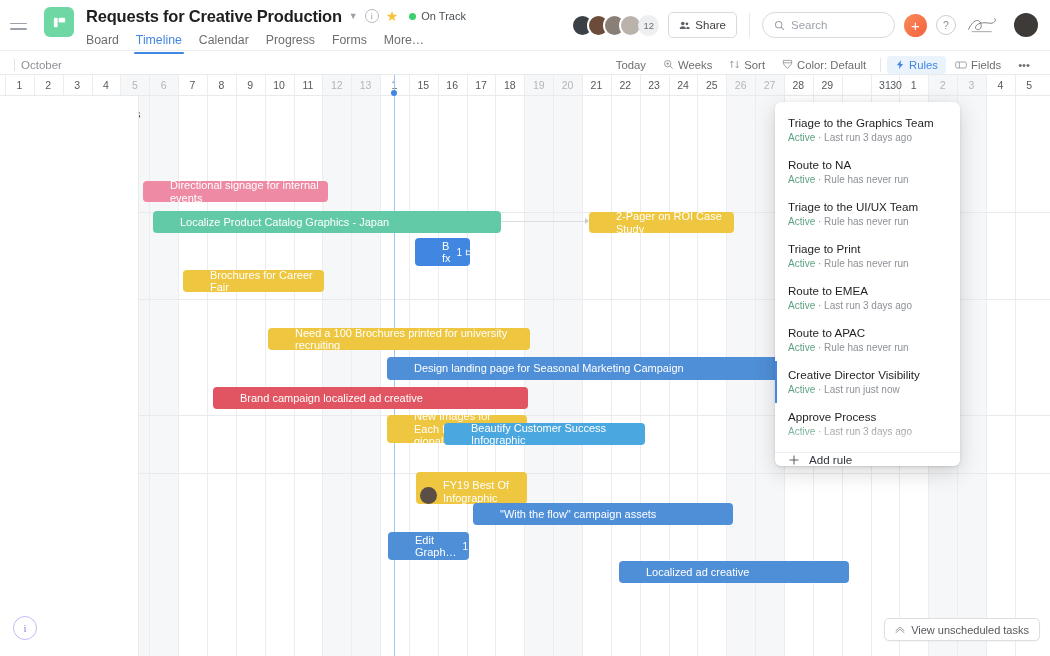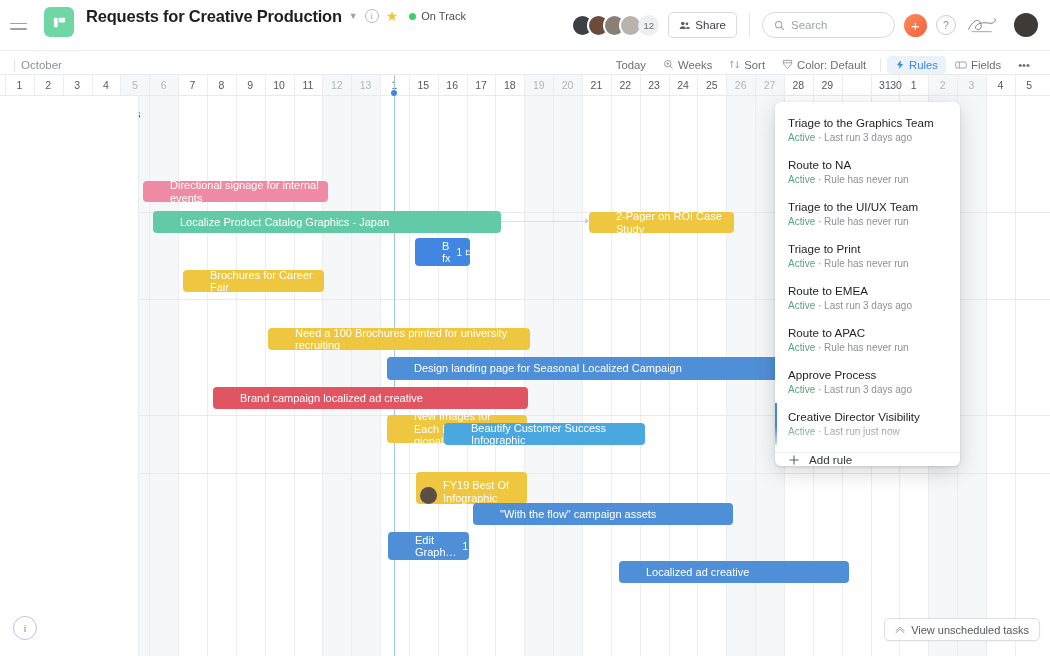--- a/index.html
+++ b/index.html
@@ -128,20 +128,28 @@
   <div class="proj-block">
     <div class="proj-title-row">
       <div class="proj-title">Requests for Creative Production</div>
       <div class="chev">▼</div>
       <div class="circ-i">i</div>
       <div class="star">★</div>
       <div class="ontrack">
         <span class="dotg"></span>
         <span>On Track</span>
       </div>
+    </div>
+    <div class="tabs">
+      <div class="tab">Board</div>
+      <div class="tab active">Timeline</div>
+      <div class="tab">Calendar</div>
+      <div class="tab">Progress</div>
+      <div class="tab">Forms</div>
+      <div class="tab">More…</div>
     </div>
   </div>
 
   <div class="topright">
     <div class="avstack">
       <div class="av" style="background:#3b3f46"></div>
       <div class="av" style="background:#6b4b3a"></div>
       <div class="av" style="background:#8a7f76"></div>
       <div class="av" style="background:#b9b3ac"></div>
       <div class="avcount">12</div>
@@ -360,21 +368,21 @@
         <div class="bar" style="left: 183px; top: 174px; width: 141px; height: 22px; background: rgb(238, 198, 63);">
           <div class="bav" style="background: rgb(136, 106, 88);"></div>
           <div class="btxt">Brochures for Career Fair</div>
         </div>
         <div class="bar" style="left: 268px; top: 232px; width: 262px; height: 22px; background: rgb(238, 198, 63);">
           <div class="bav" style="background: rgb(63, 68, 80);"></div>
           <div class="btxt">Need a 100 Brochures printed for university recruiting</div>
         </div>
         <div class="bar" style="left: 387px; top: 261px; width: 400px; height: 23px; background: rgb(79, 143, 216);">
           <div class="bav" style="background: rgb(110, 90, 74);"></div>
-          <div class="btxt">Design landing page for Seasonal Localized Campaign</div>
+          <div class="btxt">Design landing page for Seasonal Marketing Campaign</div>
         </div>
         <div class="bar" style="left: 213px; top: 291px; width: 315px; height: 22px; background: rgb(224, 85, 97);">
           <div class="bav" style="background: rgb(85, 80, 90);"></div>
           <div class="btxt">Brand campaign localized ad creative</div>
         </div>
         <div class="bar two" style="left: 387px; top: 319px; width: 140px; height: 28px; background: rgb(238, 198, 63);">
           <div class="bav" style="background: rgb(75, 75, 85);"></div>
           <div class="btxt">New Images for Each Re-<br>gional Office</div>
         </div>
         <div class="bar" style="left: 444px; top: 327px; width: 201px; height: 22px; background: rgb(74, 167, 224);">
@@ -426,27 +434,27 @@
             <div class="rsub"><b>Active</b> · Rule has never run</div>
           </div>
           <div class="rule">
             <div class="rname">Route to EMEA</div>
             <div class="rsub"><b>Active</b> · Last run 3 days ago</div>
           </div>
           <div class="rule">
             <div class="rname">Route to APAC</div>
             <div class="rsub"><b>Active</b> · Rule has never run</div>
           </div>
-          <div class="rule">
-            <div class="rname">Approve Process</div>
-            <div class="rsub"><b>Active</b> · Last run 3 days ago</div>
-          </div>
           <div class="rule sel">
             <div class="rname">Creative Director Visibility</div>
             <div class="rsub"><b>Active</b> · Last run just now</div>
+          </div>
+          <div class="rule">
+            <div class="rname">Approve Process</div>
+            <div class="rsub"><b>Active</b> · Last run 3 days ago</div>
           </div>
           <div class="rule">
             <div class="rname">High Priority Visibility</div>
           </div>
         </div>
       <div class="fade"></div>
     </div>
     <div class="menu-foot">
       <svg width="12" height="12" viewBox="0 0 16 16">
           <line x1="8" y1="2" x2="8" y2="14" stroke="#5b6066" stroke-width="1.4"></line>

